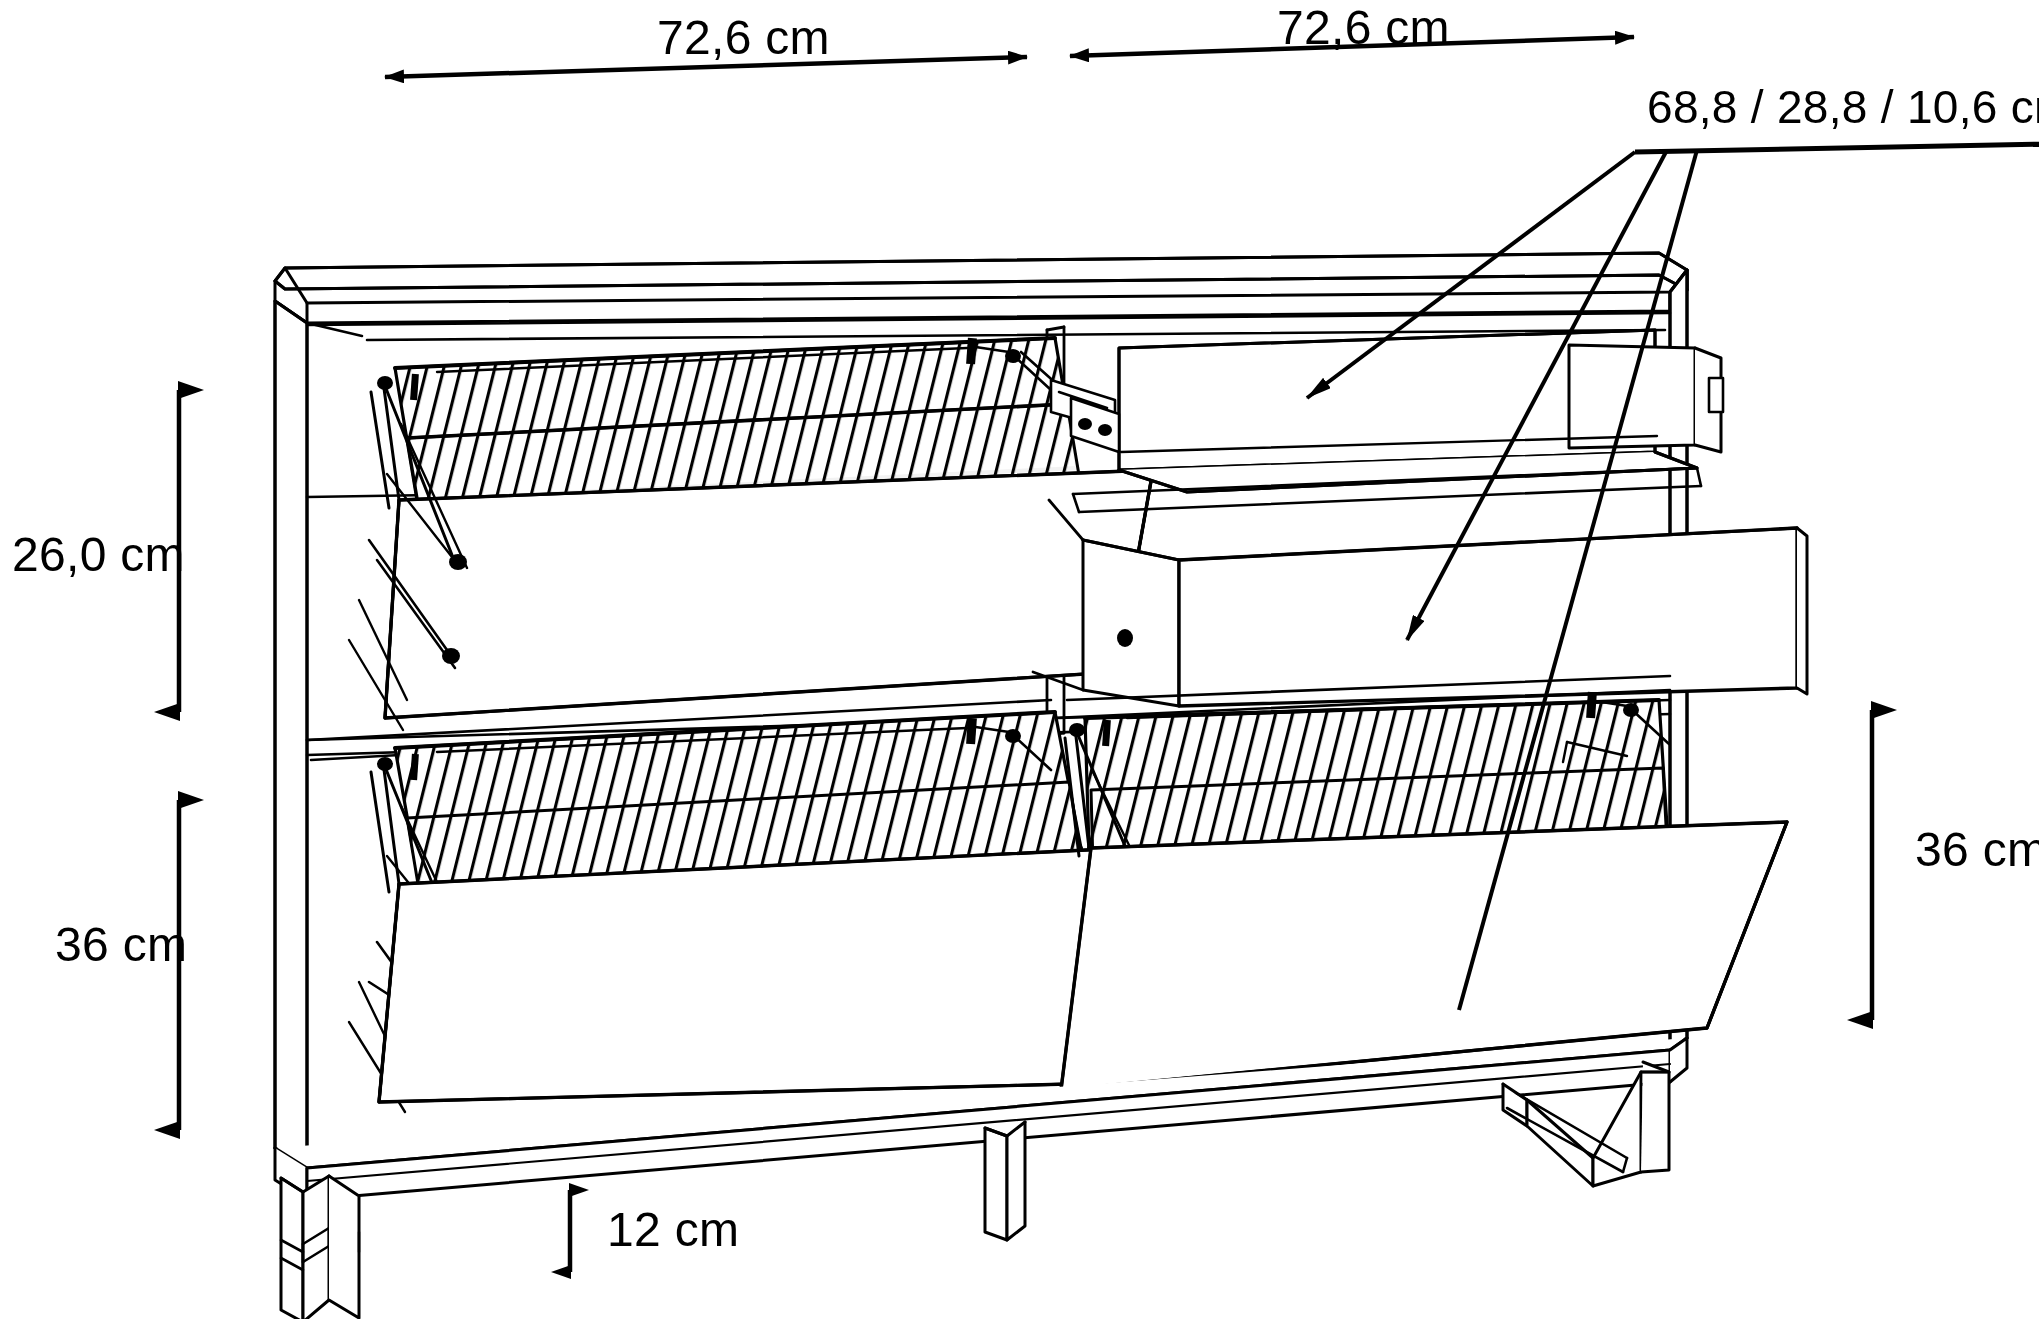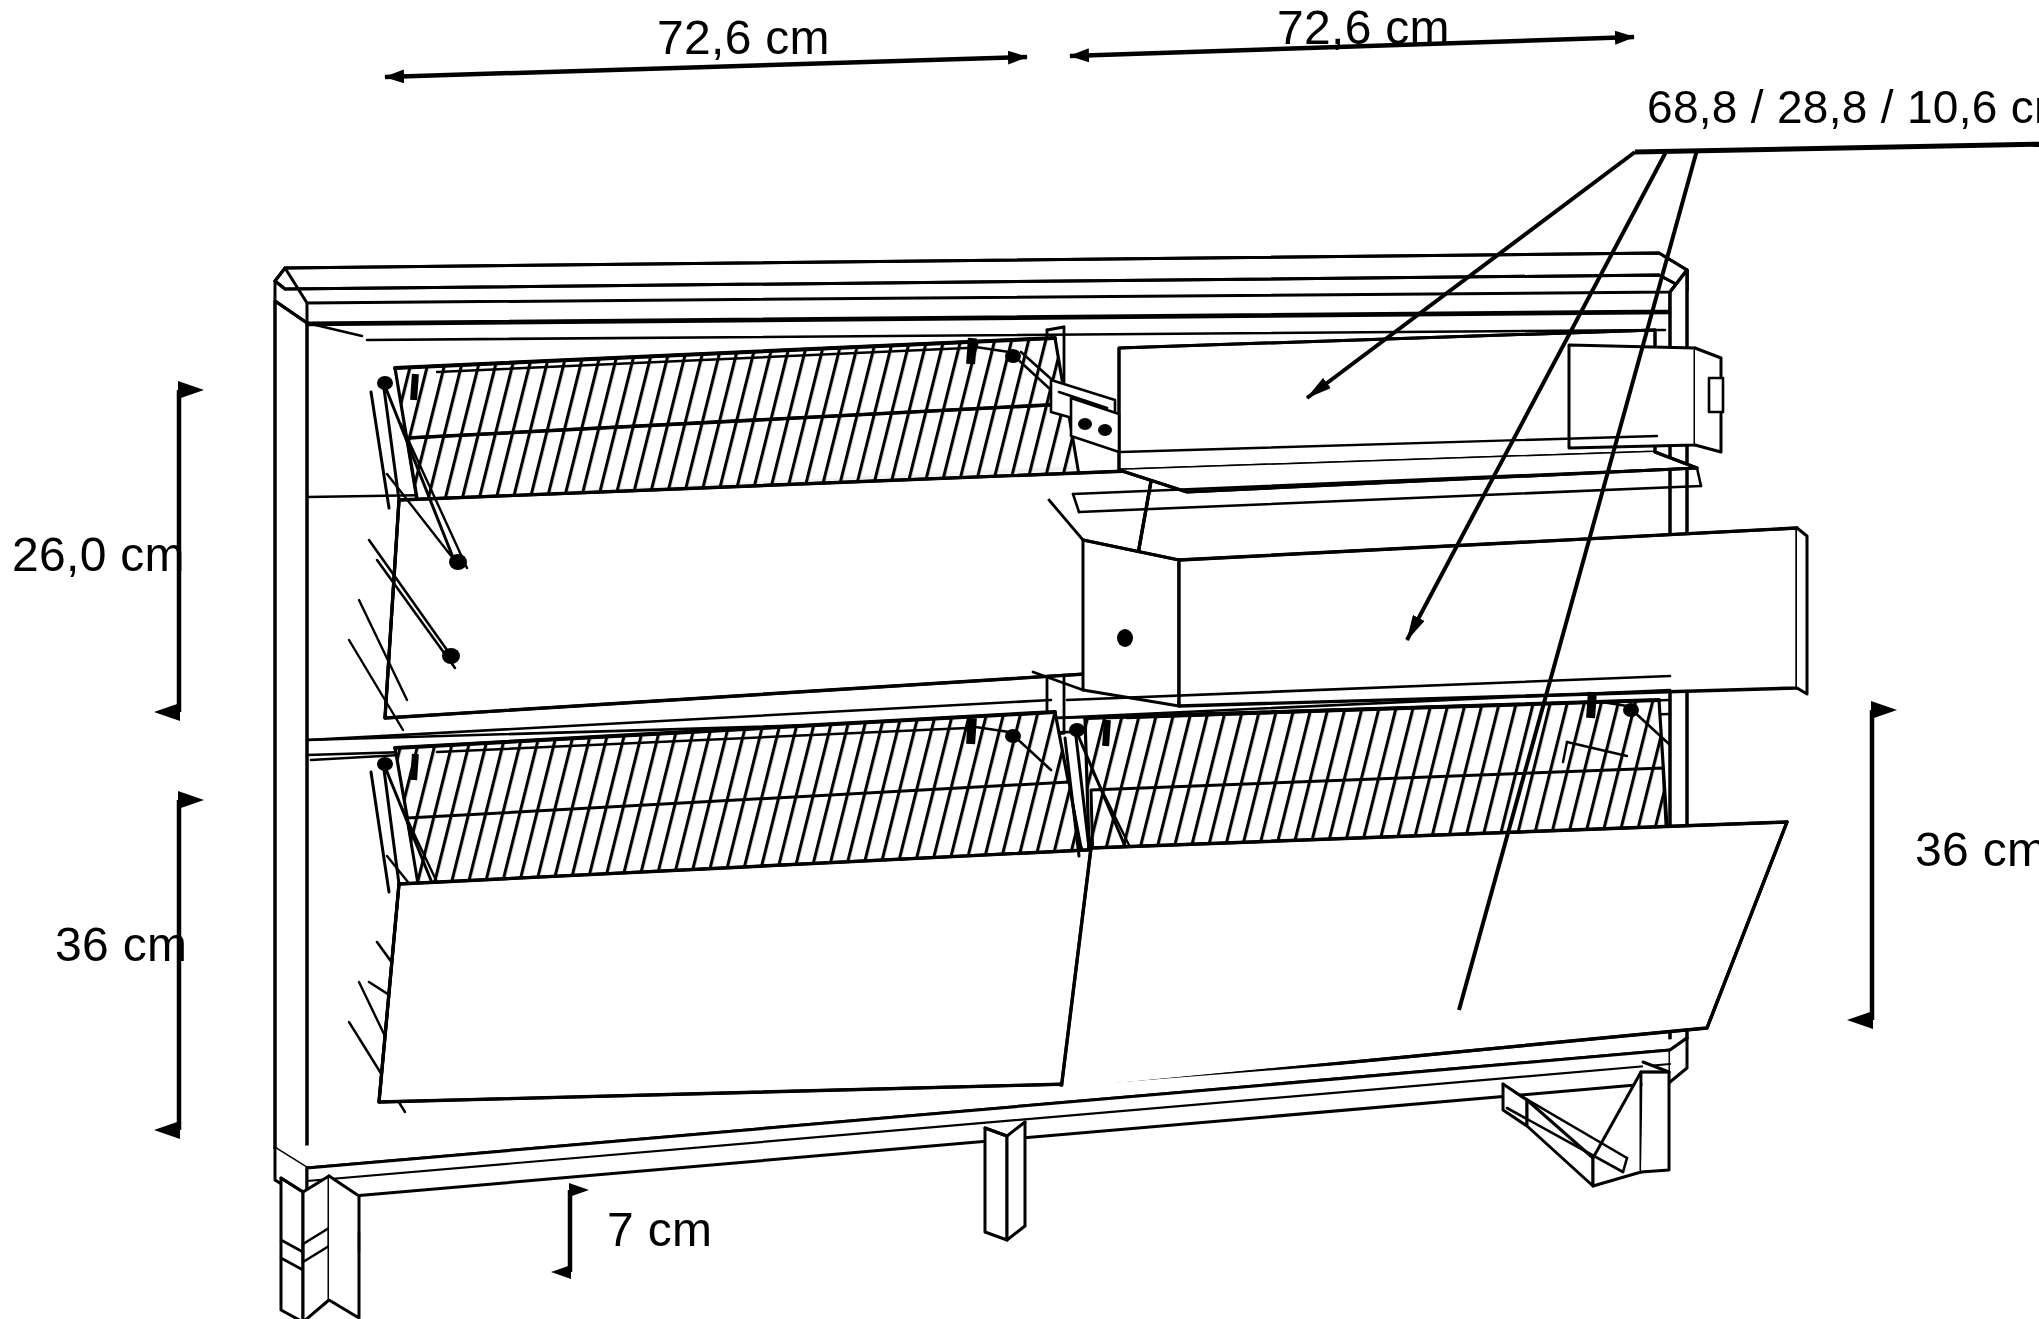--- a/index.html
+++ b/index.html
@@ -326,15 +326,15 @@
   <div class="dim-label sz48" style="left:1270px;top:0px;">72,6 cm</div>
 
   <div class="dim-label sz46" style="left:1640px;top:80px;">68,8 / 28,8 / 10,6 cm</div>
 
   <div class="dim-label sz48" style="left:5px;top:527px;">26,0 cm</div>
 
   <div class="dim-label sz48" style="left:48px;top:917px;">36 cm</div>
 
   <div class="dim-label sz48" style="left:1908px;top:822px;">36 cm</div>
 
-  <div class="dim-label sz48" style="left:600px;top:1202px;">7 cm</div>
+  <div class="dim-label sz48" style="left:600px;top:1202px;">12 cm</div>
 
 </div>
 
 </body></html>

